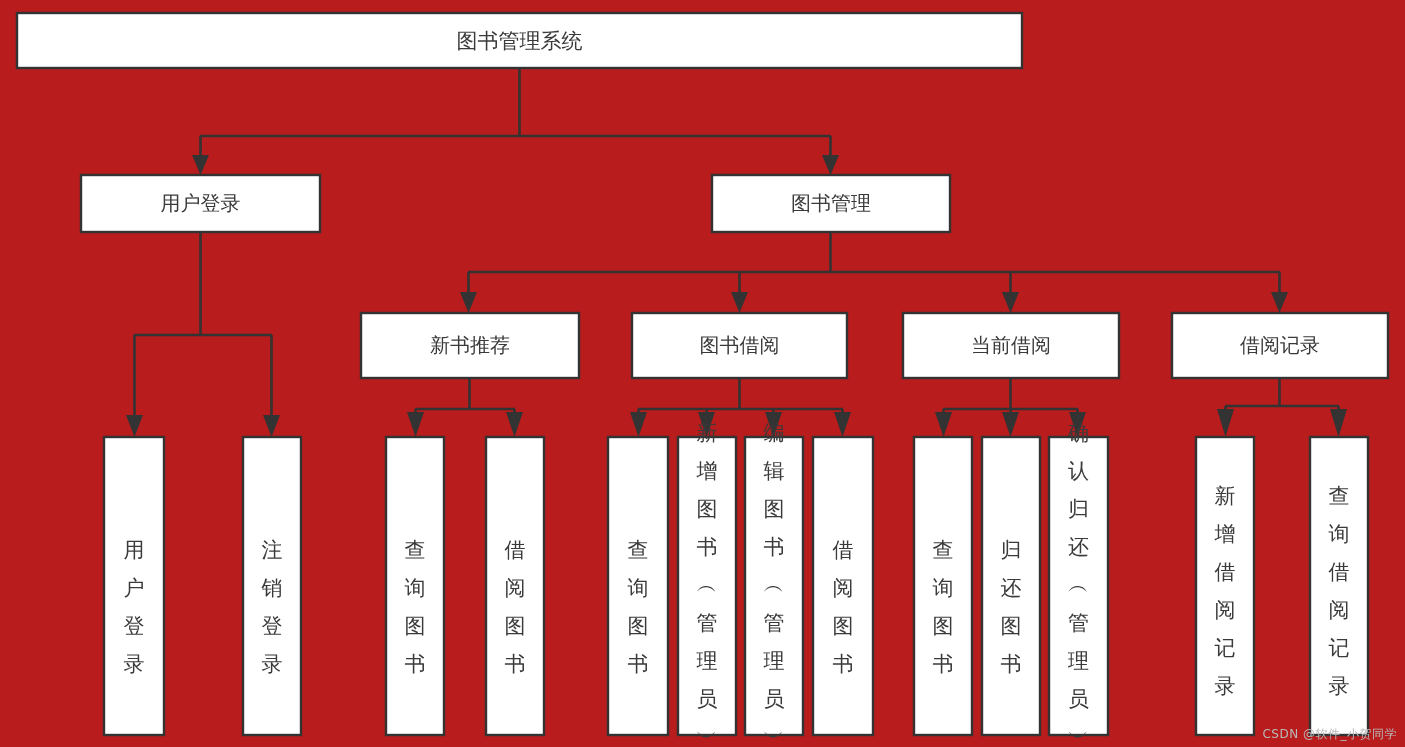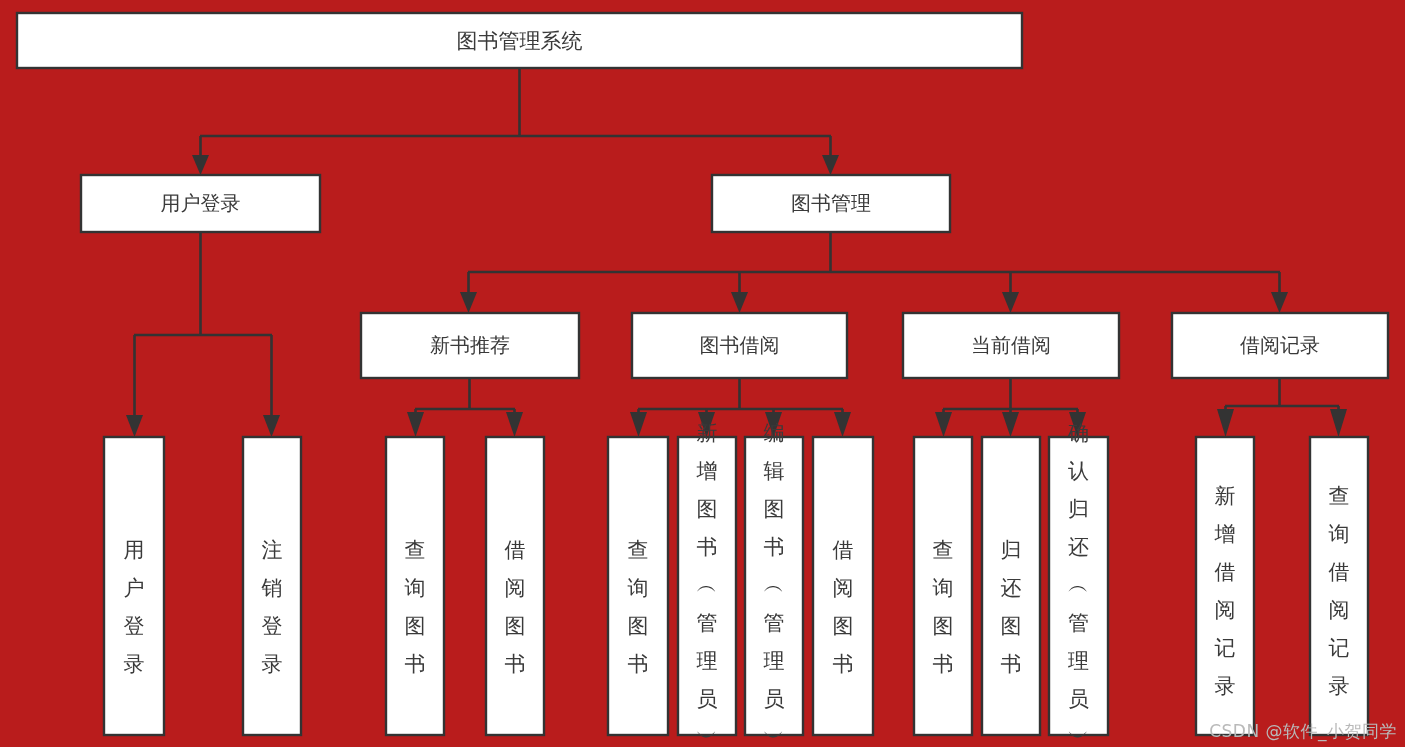--- a/index.html
+++ b/index.html
@@ -55,21 +55,21 @@
     fill: #3a3a3a;
     font-size: 21px;
     text-anchor: middle;
     dominant-baseline: middle;
   }
   .watermark {
     position: absolute;
     right: 8px;
     bottom: 4px;
     font-family: "DejaVu Sans", "Liberation Sans", sans-serif;
-    font-size: 17px;
+    font-size: 12px;
     color: #b9b9b9;
     white-space: nowrap;
     letter-spacing: 0.5px;
   }
 </style>
 </head>
 <body>
 
 <div id="diagram-root">
 

